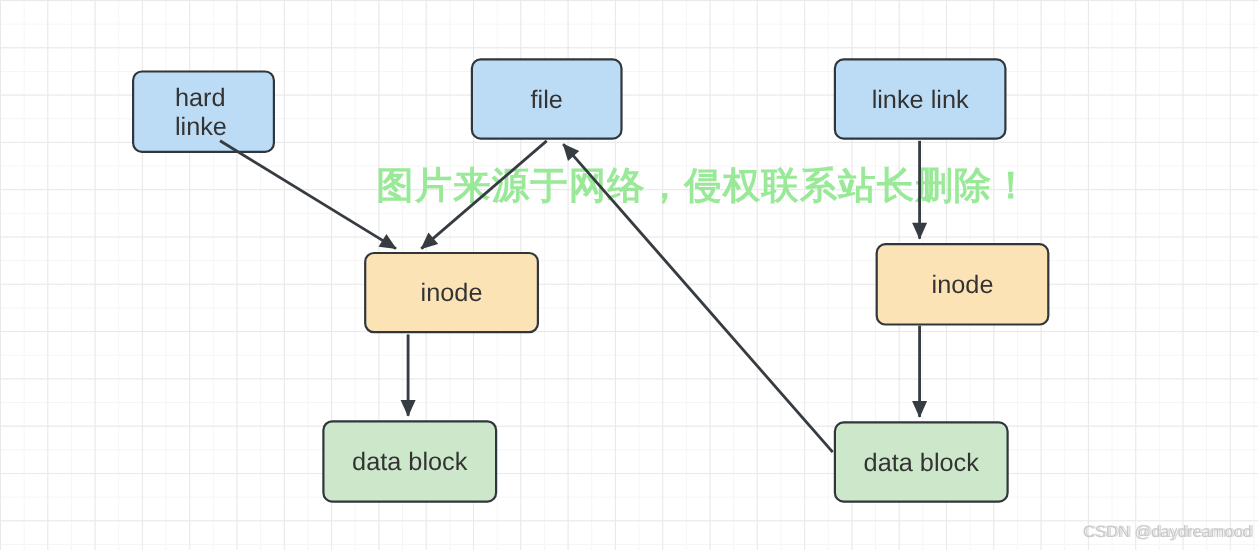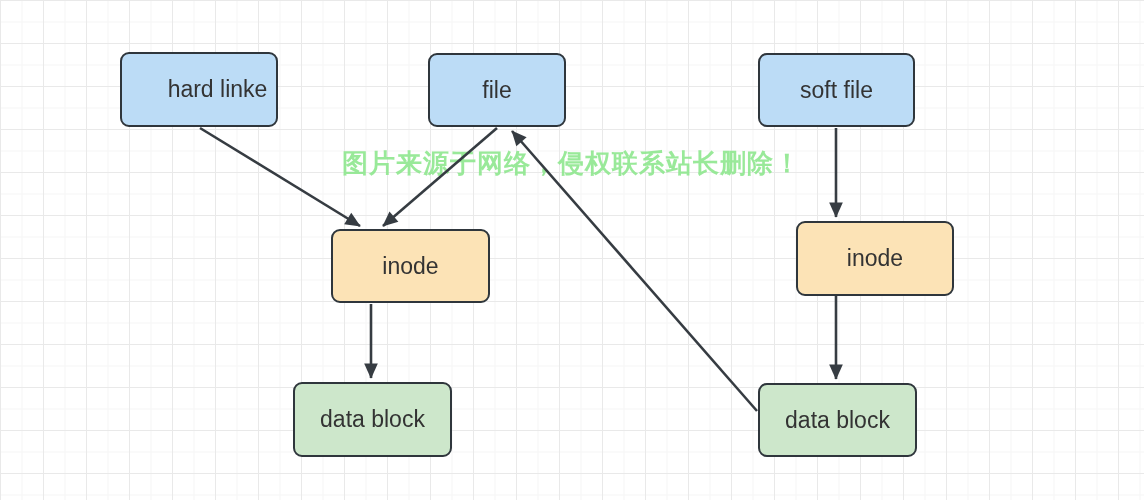--- a/index.html
+++ b/index.html
@@ -41,21 +41,21 @@
     left: 0; top: 0;
     z-index: 3;
     pointer-events: none;
   }
 
   .watermark-center {
     position: absolute;
     left: 342px;
     top: 146px;
     z-index: 1;
-    font-size: 26px;
+    font-size: 34px;
     font-weight: 700;
     letter-spacing: 1px;
     color: var(--wm-green);
     opacity: 0.9;
     white-space: nowrap;
   }
   .watermark-csdn {
     position: absolute;
     right: 6px;
     bottom: 8px;
@@ -80,38 +80,39 @@
         <line x1="200" y1="128" x2="360" y2="226" stroke="#363c42" stroke-width="2.6" marker-end="url(#arrowhead)"></line>
         <line x1="497" y1="128" x2="383" y2="226" stroke="#363c42" stroke-width="2.6" marker-end="url(#arrowhead)"></line>
         <line x1="757" y1="411" x2="512" y2="131" stroke="#363c42" stroke-width="2.6" marker-end="url(#arrowhead)"></line>
         <line x1="836" y1="128" x2="836" y2="217" stroke="#363c42" stroke-width="2.6" marker-end="url(#arrowhead)"></line>
         <line x1="836" y1="296" x2="836" y2="379" stroke="#363c42" stroke-width="2.6" marker-end="url(#arrowhead)"></line>
         <line x1="371" y1="304" x2="371" y2="378" stroke="#363c42" stroke-width="2.6" marker-end="url(#arrowhead)"></line>
       </g>
   </svg>
 
   <div id="nodes">
-      <div class="node blue" style="left: 120px; top: 52px; width: 158px; height: 75px; padding-left: 37px;">
+      <div class="node blue" style="left: 120px; top: 64px; width: 130px; height: 75px; padding-left: 37px;">
         <span>hard linke</span>
       </div>
       <div class="node blue" style="left: 428px; top: 53px; width: 138px; height: 74px;">
         <span>file</span>
       </div>
       <div class="node blue" style="left: 758px; top: 53px; width: 157px; height: 74px;">
-        <span>soft file</span>
+        <span>linke link</span>
       </div>
       <div class="node orange" style="left: 293px; top: 229px; width: 159px; height: 74px;">
         <span>inode</span>
       </div>
       <div class="node orange" style="left: 758px; top: 221px; width: 158px; height: 75px;">
         <span>inode</span>
       </div>
       <div class="node green" style="left: 293px; top: 382px; width: 159px; height: 75px;">
         <span>data block</span>
       </div>
       <div class="node green" style="left: 758px; top: 383px; width: 159px; height: 74px;">
         <span>data block</span>
       </div>
     </div>
 
   <div class="watermark-center">图片来源于网络，侵权联系站长删除！</div>
 
+  <div class="watermark-csdn">CSDN @daydreamood</div>
 </div>
 
 </body></html>

